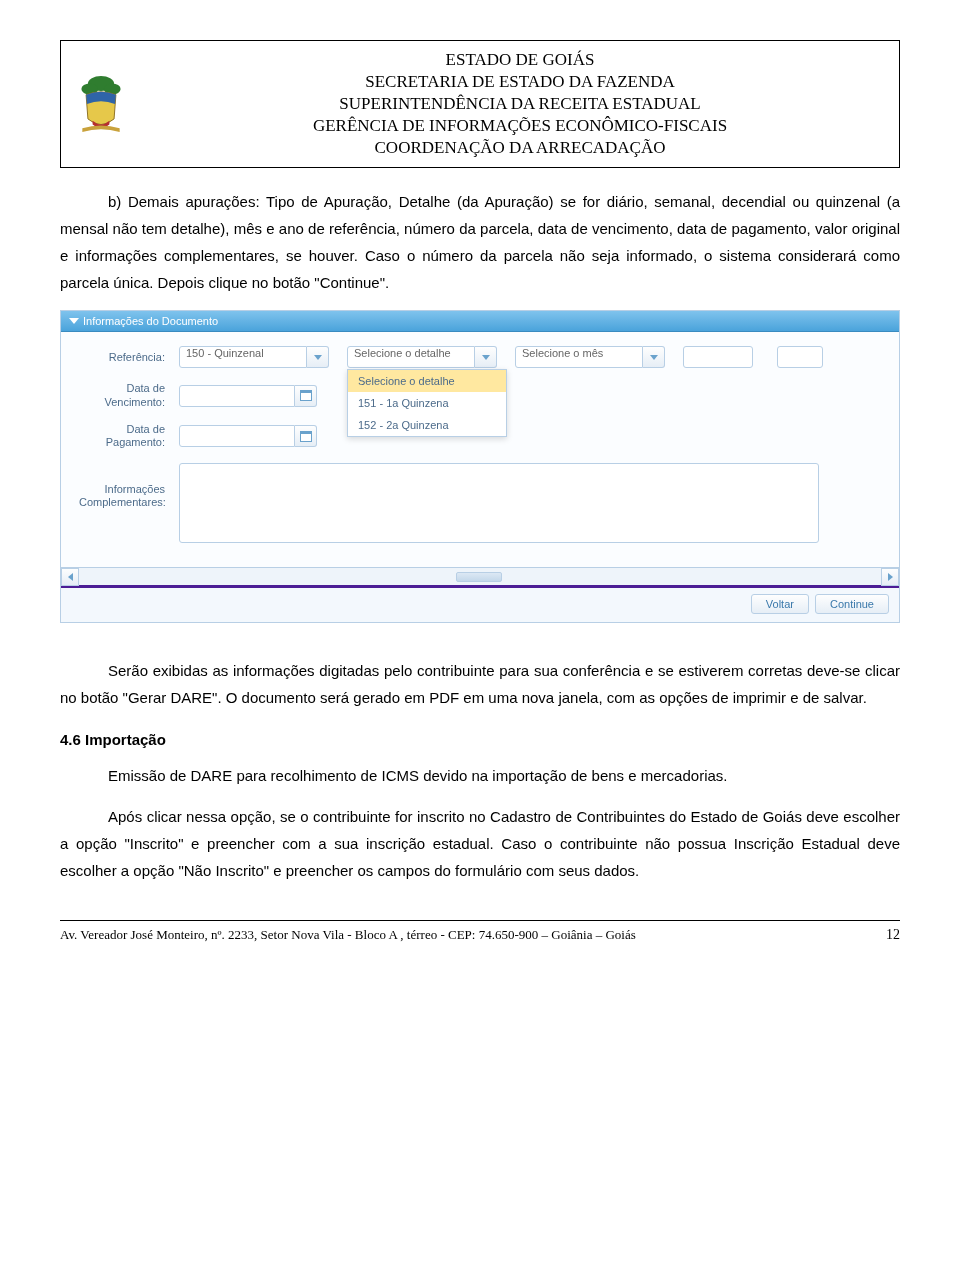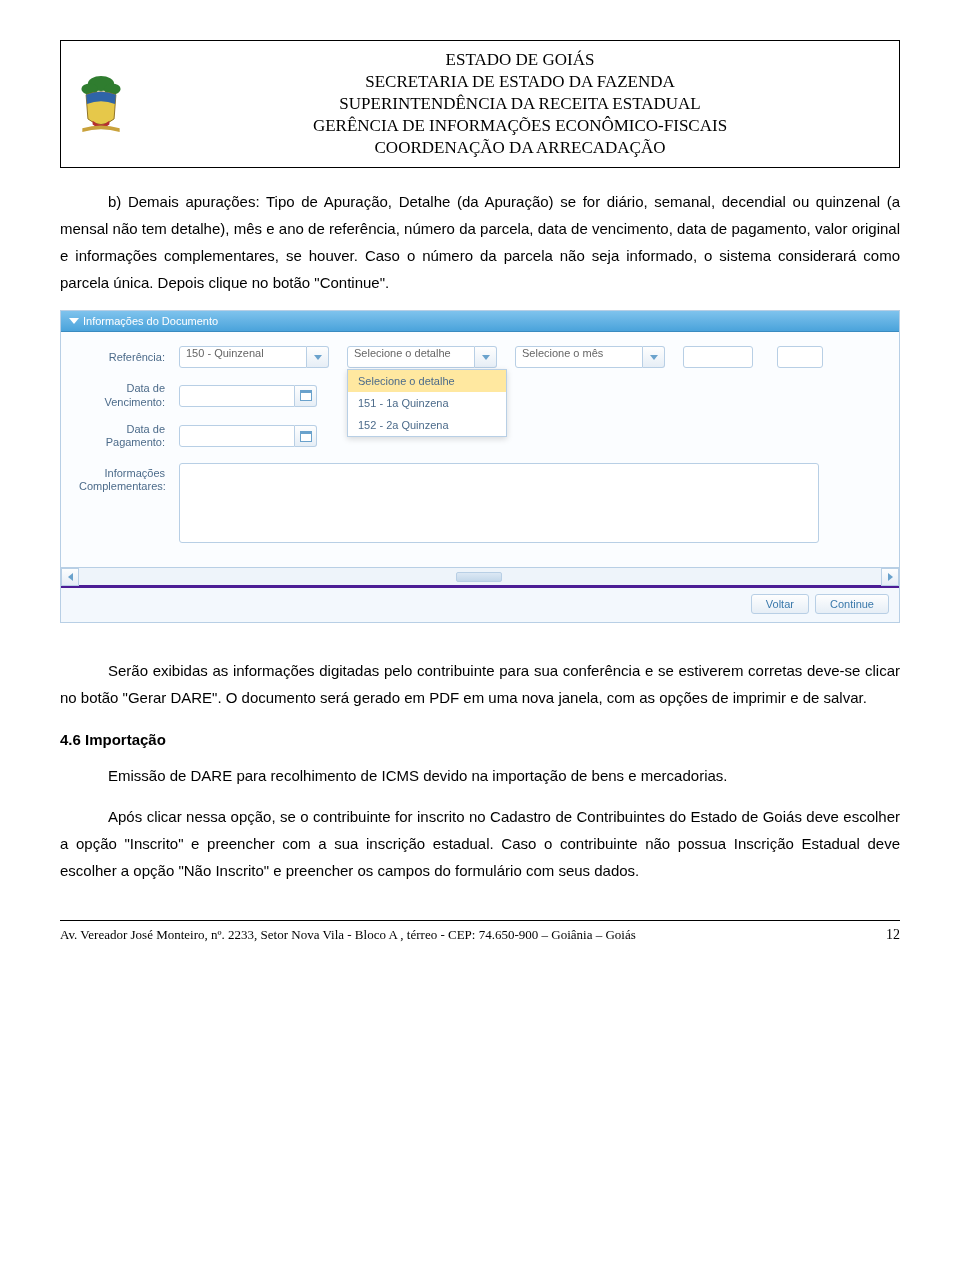--- a/index.html
+++ b/index.html
@@ -136,21 +136,21 @@
         <div class="combo">
           <div class="inp" style="width:116px;"></div>
           <div class="cal-btn">
               <div class="cal-icon"></div>
             </div>
         </div>
       </div>
 
 
       <div class="row" style="align-items:flex-start; margin-bottom:6px;">
-        <div class="lbl" style="padding-top:4px;">Informações Complementares:</div>
+        <div class="lbl" style="padding-top:4px;margin-top:16px;">Informações Complementares:</div>
         <div class="textarea"></div>
       </div>
 
     </div>
 
     <div class="scroll-row">
       <div class="scroll-btn">
           <div class="a-l"></div>
         </div>
       <div class="scroll-track">

